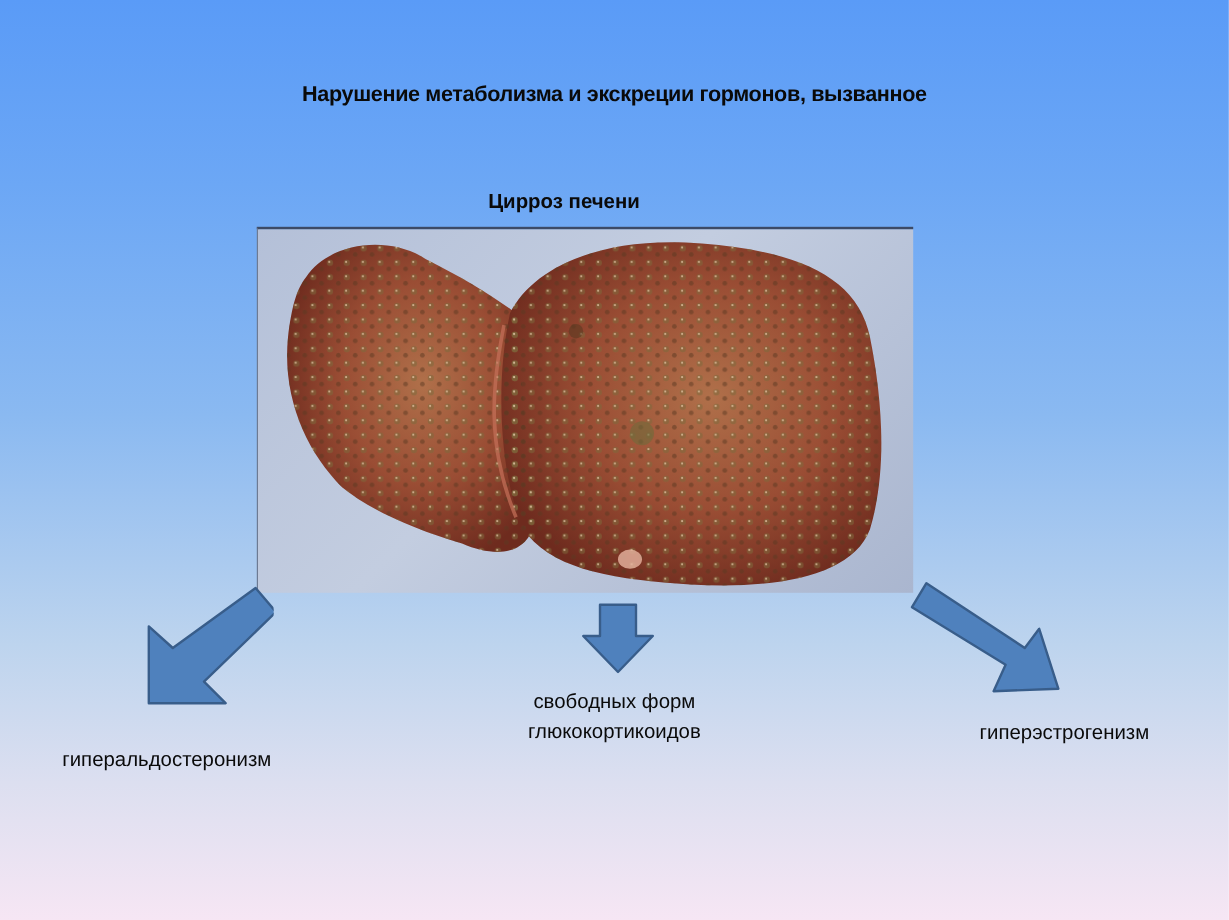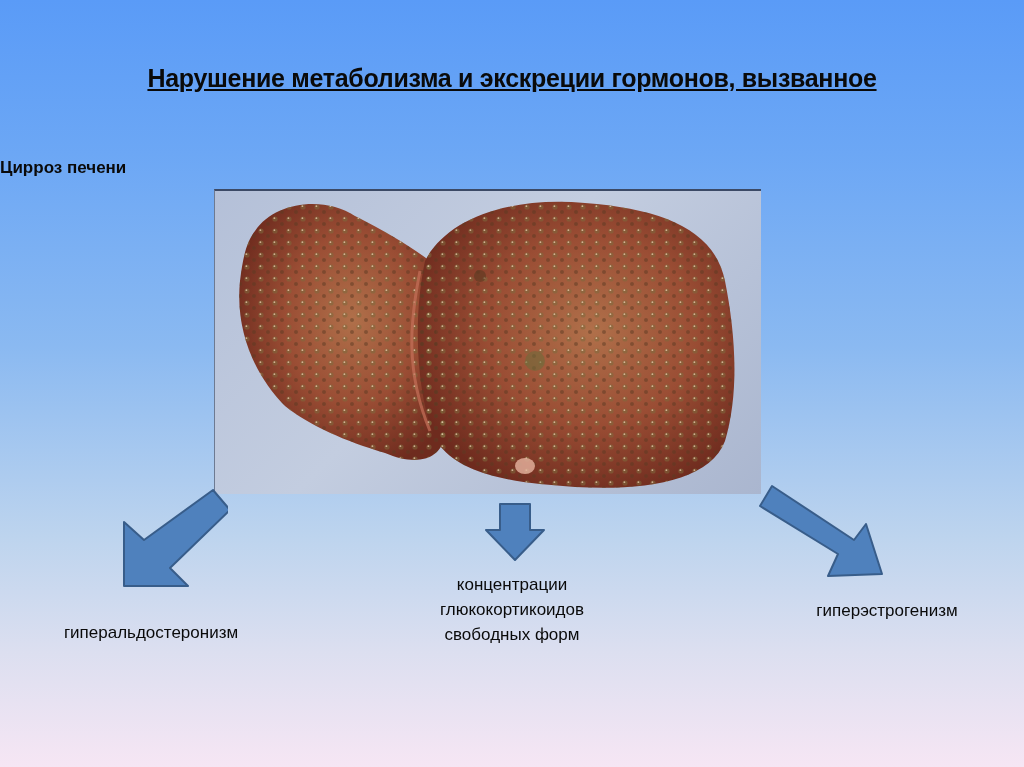--- a/index.html
+++ b/index.html
@@ -4,40 +4,39 @@
   <style>
     html, body { margin: 0; padding: 0; }
     body {
       width: 1024px; height: 767px; overflow: hidden; position: relative;
       background: linear-gradient(to bottom, #5a9bf7 0%, #6ca7f5 20%, #8ab9f1 45%, #bdd4ee 70%, #dcdff0 85%, #f6e6f4 100%);
       font-family: "Liberation Sans", "DejaVu Sans", sans-serif;
       color: #0a0a0a;
     }
     .title {
       position: absolute; left: 0; top: 58px; width: 1024px;
-      text-align: center; font-weight: bold; font-size: 25px; line-height: 40px;
+      text-align: center; font-weight: bold; font-size: 18px; line-height: 40px;
       letter-spacing: -0.3px;
-      text-decoration: underline;
     }
     .subtitle {
       position: absolute; left: 0; top: 158px; width: 940px;
-      text-align: left; font-weight: bold; font-size: 17px;
+      text-align: center; font-weight: bold; font-size: 17px;
     }
     .photo {
       position: absolute; left: 214px; top: 189px; width: 546px; height: 303px;
       background: linear-gradient(135deg, #b4c0d8 0%, #c3cde0 45%, #aab6cf 100%);
       border-top: 2px solid #3c4a66; border-left: 1px solid #6d7a92;
       overflow: hidden;
     }
     .photo svg { position: absolute; left: 0; top: 0; }
     .arrow { position: absolute; }
     .label {
       position: absolute; font-size: 17px; line-height: 25px; text-align: center;
     }
-    .label-left { left: 20px; top: 620px; width: 262px; }
+    .label-left { left: 8px; top: 620px; width: 262px; }
     .label-center { left: 392px; top: 572px; width: 240px; }
     .label-right { left: 776px; top: 598px; width: 222px; }
   </style>
 </head>
 <body>
 
 <div>
   <div class="title">
     <div>Нарушение метаболизма и экскреции гормонов, вызванное</div>
   </div>
@@ -79,19 +78,18 @@
     <polygon points="16,2 46,2 46,28 60,28 31,58 2,28 16,28" fill="#4f81bd" stroke="#385d8a" stroke-width="2" stroke-linejoin="round"></polygon>
   </svg>
 
   <svg class="arrow" style="left:758px; top:484px;" width="126" height="96" viewBox="0 0 126 96">
     <polygon points="14,2 2,22 80,70 70,92 124,90 108,40 96,56" fill="#4f81bd" stroke="#385d8a" stroke-width="2" stroke-linejoin="round"></polygon>
   </svg>
 
   <div class="label label-left">гиперальдостеронизм</div>
 
   <div class="label label-center">
-    <div>концентрации</div>
+    <div>свободных форм</div>
     <div>глюкокортикоидов</div>
-    <div>свободных форм</div>
   </div>
 
   <div class="label label-right">гиперэстрогенизм</div>
 </div>
 
 </body></html>

